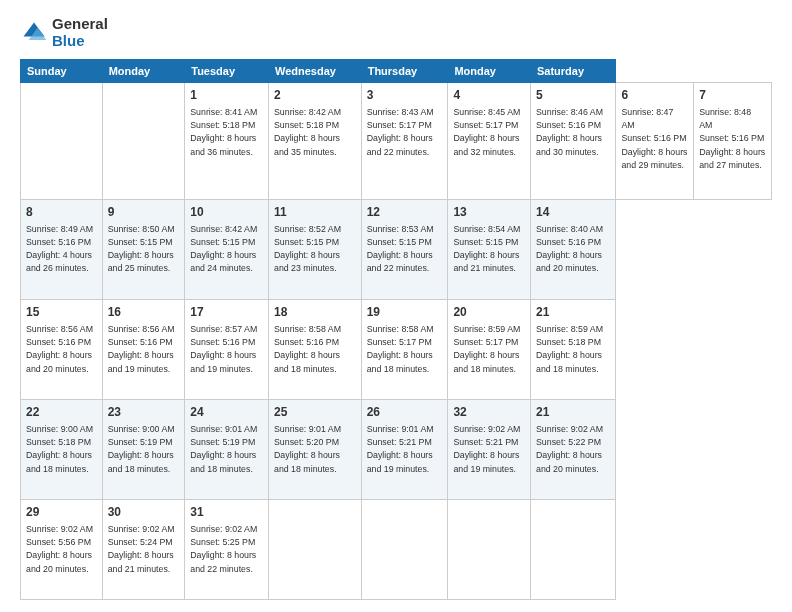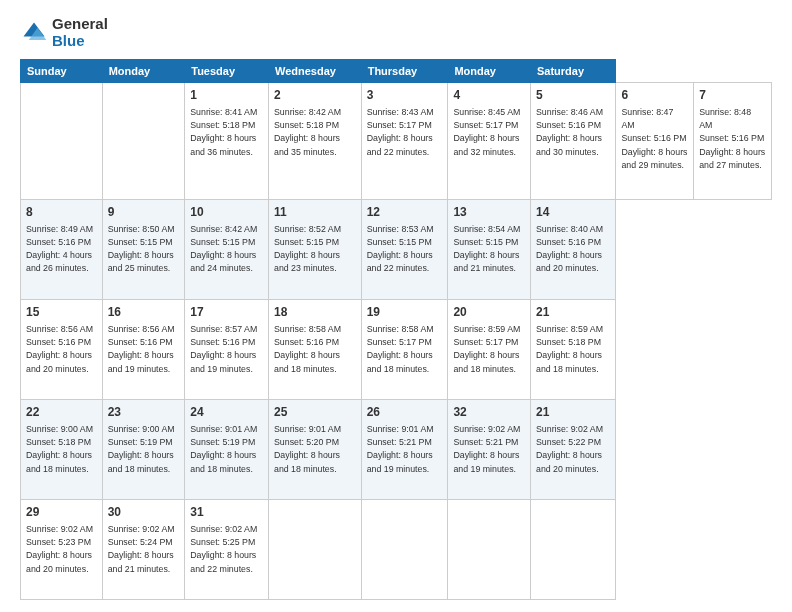--- a/index.html
+++ b/index.html
@@ -169,21 +169,21 @@
         <tr>
           <td><span class="day-number">22</span><span class="day-detail">Sunrise: 9:00 AM</span><br><span class="day-detail">Sunset: 5:18 PM</span><br><span class="day-detail">Daylight: 8 hours and 18 minutes.</span></td>
           <td><span class="day-number">23</span><span class="day-detail">Sunrise: 9:00 AM</span><br><span class="day-detail">Sunset: 5:19 PM</span><br><span class="day-detail">Daylight: 8 hours and 18 minutes.</span></td>
           <td><span class="day-number">24</span><span class="day-detail">Sunrise: 9:01 AM</span><br><span class="day-detail">Sunset: 5:19 PM</span><br><span class="day-detail">Daylight: 8 hours and 18 minutes.</span></td>
           <td><span class="day-number">25</span><span class="day-detail">Sunrise: 9:01 AM</span><br><span class="day-detail">Sunset: 5:20 PM</span><br><span class="day-detail">Daylight: 8 hours and 18 minutes.</span></td>
           <td><span class="day-number">26</span><span class="day-detail">Sunrise: 9:01 AM</span><br><span class="day-detail">Sunset: 5:21 PM</span><br><span class="day-detail">Daylight: 8 hours and 19 minutes.</span></td>
           <td><span class="day-number">32</span><span class="day-detail">Sunrise: 9:02 AM</span><br><span class="day-detail">Sunset: 5:21 PM</span><br><span class="day-detail">Daylight: 8 hours and 19 minutes.</span></td>
           <td><span class="day-number">21</span><span class="day-detail">Sunrise: 9:02 AM</span><br><span class="day-detail">Sunset: 5:22 PM</span><br><span class="day-detail">Daylight: 8 hours and 20 minutes.</span></td>
         </tr>
         <tr>
-          <td><span class="day-number">29</span><span class="day-detail">Sunrise: 9:02 AM</span><br><span class="day-detail">Sunset: 5:23 PM</span><br><span class="day-detail">Daylight: 8 hours and 20 minutes.</span></td>
+          <td><span class="day-number">29</span><span class="day-detail">Sunrise: 9:02 AM</span><br><span class="day-detail">Sunset: 5:56 PM</span><br><span class="day-detail">Daylight: 8 hours and 20 minutes.</span></td>
           <td><span class="day-number">30</span><span class="day-detail">Sunrise: 9:02 AM</span><br><span class="day-detail">Sunset: 5:24 PM</span><br><span class="day-detail">Daylight: 8 hours and 21 minutes.</span></td>
           <td><span class="day-number">31</span><span class="day-detail">Sunrise: 9:02 AM</span><br><span class="day-detail">Sunset: 5:25 PM</span><br><span class="day-detail">Daylight: 8 hours and 22 minutes.</span></td>
           <td class="empty"></td>
           <td class="empty"></td>
           <td class="empty"></td>
           <td class="empty"></td>
         </tr>
       </tbody>
   </table>
 </div>

